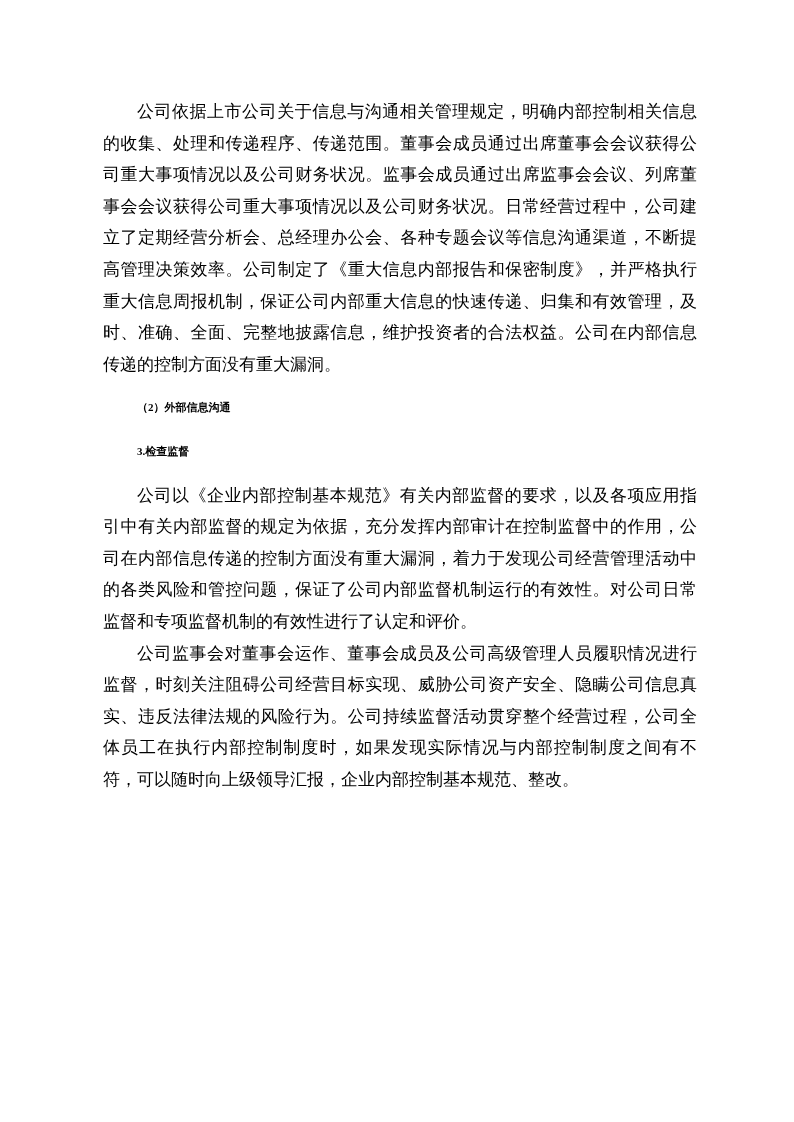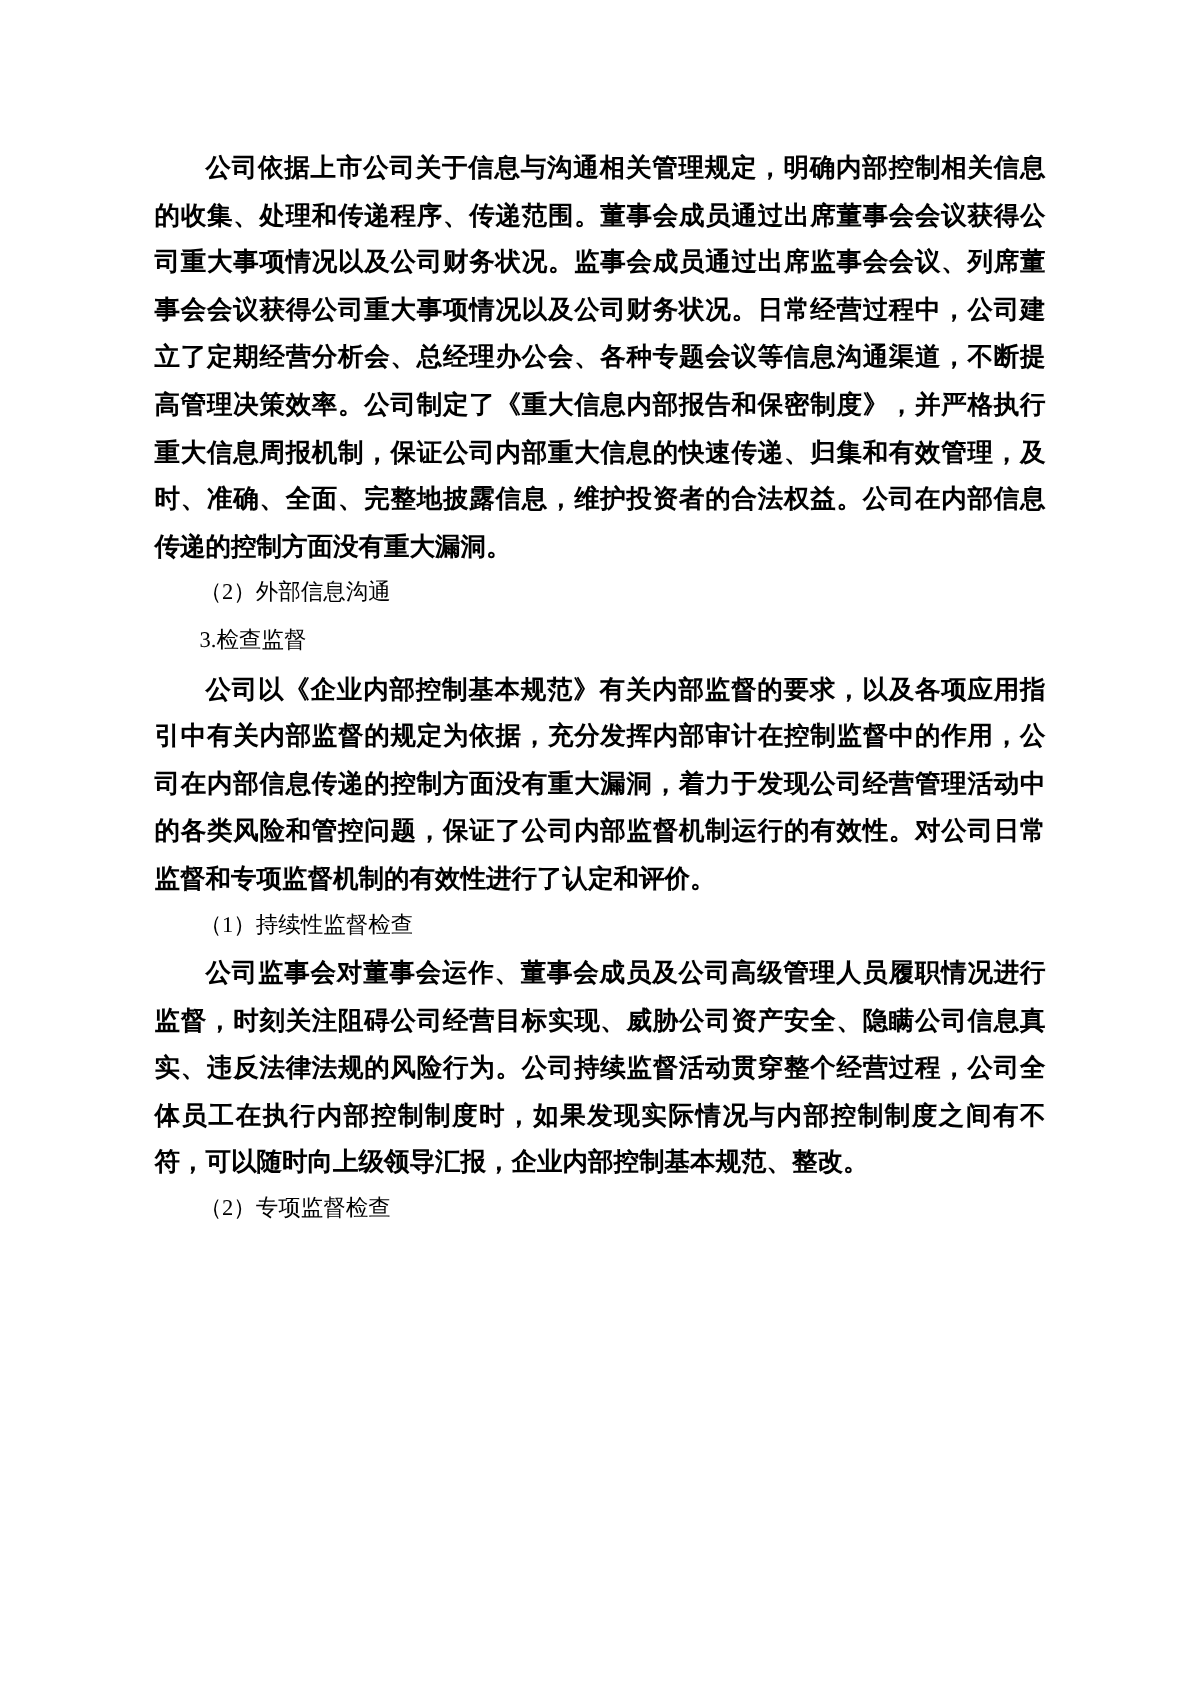--- a/index.html
+++ b/index.html
@@ -17,36 +17,34 @@
     overflow: hidden;
     font-family: "Liberation Serif", "DejaVu Serif", serif;
     color: #000000;
   }
   .para {
     margin: 0;
     font-size: 17px;
     line-height: 31.6px;
     text-align: justify;
     text-indent: 2em;
-    font-weight: 700;
+    font-weight: 400;
     word-break: break-all;
   }
   .heading {
-    margin: 0;
-    font-size: 15px;
+    margin: 12px;
+    font-size: 11px;
     line-height: 31.6px;
     text-align: left;
     text-indent: 2em;
-    font-weight: 400;
+    font-weight: 700;
   }
 </style>
 </head>
 <body>
 
 <div class="page">
   <p class="para">公司依据上市公司关于信息与沟通相关管理规定，明确内部控制相关信息的收集、处理和传递程序、传递范围。董事会成员通过出席董事会会议获得公司重大事项情况以及公司财务状况。监事会成员通过出席监事会会议、列席董事会会议获得公司重大事项情况以及公司财务状况。日常经营过程中，公司建立了定期经营分析会、总经理办公会、各种专题会议等信息沟通渠道，不断提高管理决策效率。公司制定了《重大信息内部报告和保密制度》，并严格执行重大信息周报机制，保证公司内部重大信息的快速传递、归集和有效管理，及时、准确、全面、完整地披露信息，维护投资者的合法权益。公司在内部信息传递的控制方面没有重大漏洞。</p>
   <h3 class="heading">（2）外部信息沟通</h3>
   <h3 class="heading">3.检查监督</h3>
   <p class="para">公司以《企业内部控制基本规范》有关内部监督的要求，以及各项应用指引中有关内部监督的规定为依据，充分发挥内部审计在控制监督中的作用，公司在内部信息传递的控制方面没有重大漏洞，着力于发现公司经营管理活动中的各类风险和管控问题，保证了公司内部监督机制运行的有效性。对公司日常监督和专项监督机制的有效性进行了认定和评价。</p>
-  <h3 class="heading">（1）持续性监督检查</h3>
   <p class="para">公司监事会对董事会运作、董事会成员及公司高级管理人员履职情况进行监督，时刻关注阻碍公司经营目标实现、威胁公司资产安全、隐瞒公司信息真实、违反法律法规的风险行为。公司持续监督活动贯穿整个经营过程，公司全体员工在执行内部控制制度时，如果发现实际情况与内部控制制度之间有不符，可以随时向上级领导汇报，企业内部控制基本规范、整改。</p>
-  <h3 class="heading">（2）专项监督检查</h3>
 </div>
 
 </body></html>

